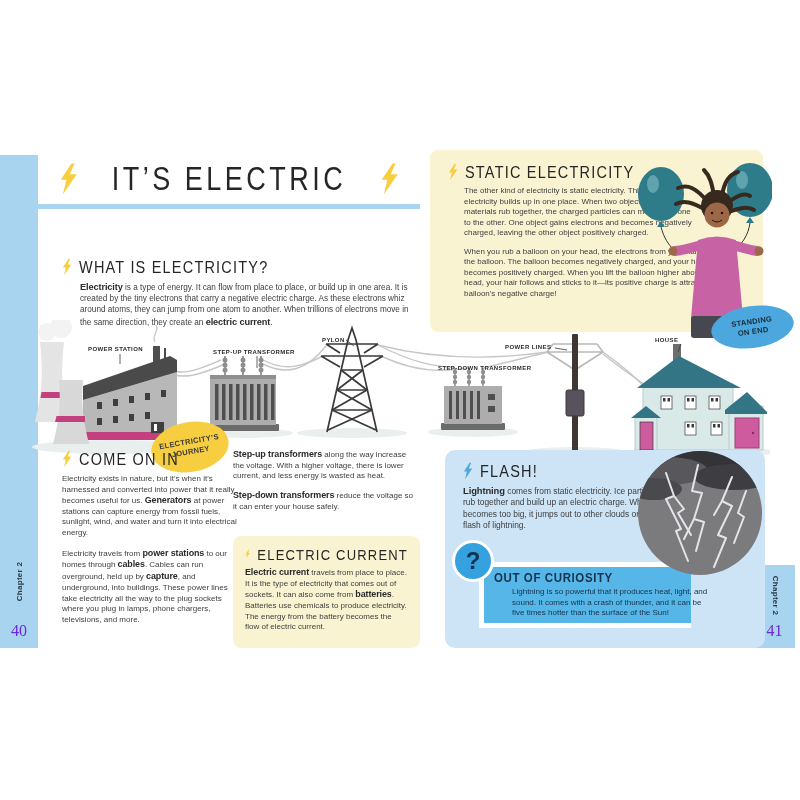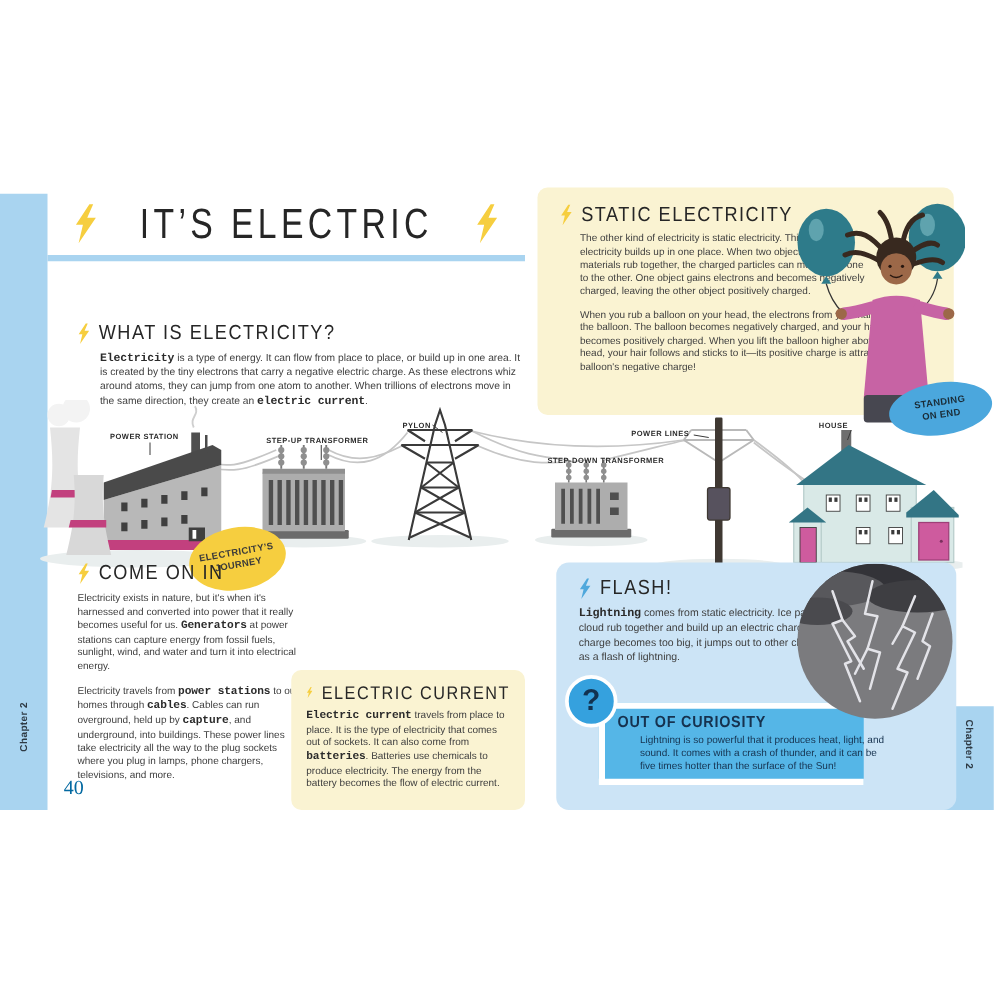--- a/index.html
+++ b/index.html
@@ -5,29 +5,29 @@
   html,body{margin:0;padding:0;background:#ffffff;}
   .spread{position:relative;width:800px;height:800px;background:#ffffff;overflow:hidden;
           font-family:"Liberation Sans",sans-serif;color:#3E3E3E;}
   
   .side-bar{position:absolute;background:#A9D4F0;}
   .side-bar .chapter-label{position:absolute;left:50%;white-space:nowrap;
       font-size:8px;font-weight:700;color:#2E3A44;letter-spacing:.3px;}
   .side-bar.left .chapter-label{bottom:62px;transform:translateX(-50%) rotate(-90deg);}
   .side-bar.right .chapter-label{top:26px;transform:translateX(-50%) rotate(90deg);}
   .side-bar .page-num{position:absolute;bottom:8px;width:100%;text-align:center;
-      font-family:"Liberation Serif",serif;font-size:16px;color:#0369a1;margin-left:40px;}
+      font-family:"Liberation Serif",serif;font-size:16px;color:#6d28d9;}
   
   .display{font-family:"Liberation Sans",sans-serif;font-weight:400;color:#262626;}
   h1.title{font-size:27px;letter-spacing:3.5px;margin:0;font-weight:400;
       transform:scaleY(1.25);transform-origin:center;white-space:nowrap;}
   .h-row{display:flex;align-items:center;gap:7px;}
   .sec-h{font-size:14.5px;letter-spacing:1.2px;transform:scaleY(1.12);transform-origin:left center;white-space:nowrap;}
   .body-txt{font-size:8px;line-height:1.32;color:#3E3E3E;}
-  .term{font-weight:700;font-size:1.12em;letter-spacing:-.1px;color:#2B2B2B;font-family:Liberation Mono, monospace;}
+  .term{font-weight:700;font-size:1.12em;letter-spacing:-.1px;color:#2B2B2B;}
   .bolt{fill:#F6CE3F;}
   .bolt.blue{fill:#4FA8DC;}
   .pre{white-space:pre-line;}
   
   .title-block{position:absolute;left:38px;top:162px;width:382px;display:flex;
       justify-content:center;align-items:center;gap:34px;text-align:right;}
   .blue-rule{position:absolute;left:38px;top:204px;width:382px;height:5px;background:#A9D4F0;}
   .intro{position:absolute;left:70px;top:212px;width:320px;text-align:center;
       font-size:9.3px;line-height:1.4;color:#3E3E3E;}
   
@@ -339,20 +339,24 @@
     <div class="h-row">
       <svg class="bolt" width="10" height="18" viewBox="0 0 22 38">
         <path d="M14.5 1 L2 20 H8.5 L4.5 37 L20.5 13.5 H12.5 L18 1 Z"></path>
         </svg>
       <span class="display sec-h">COME ON IN</span>
     </div>
     <p class="body-txt">Electricity exists in nature, but it's when it's harnessed and converted into power that it really becomes useful for us. <b class="term">Generators</b> at power stations can capture energy from fossil fuels, sunlight, wind, and water and turn it into electrical energy.</p>
     <p class="body-txt">Electricity travels from <b class="term">power stations</b> to our homes through <b class="term">cables</b>. Cables can run overground, held up by <b class="term">capture</b>, and underground, into buildings. These power lines take electricity all the way to the plug sockets where you plug in lamps, phone chargers, televisions, and more.</p>
   </div>
 
+  <div class="transformers">
+    <p class="body-txt"><b class="term">Step-up transformers</b> along the way increase the voltage. With a higher voltage, there is lower current, and less energy is wasted as heat.</p>
+    <p class="body-txt"><b class="term">Step-down transformers</b> reduce the voltage so it can enter your house safely.</p>
+  </div>
 
   <div class="ec-box yellow-box">
     <div class="h-row">
       <svg class="bolt" width="9" height="16" viewBox="0 0 22 38">
         <path d="M14.5 1 L2 20 H8.5 L4.5 37 L20.5 13.5 H12.5 L18 1 Z"></path>
         </svg>
       <span class="display sec-h">ELECTRIC CURRENT</span>
     </div>
     <p class="body-txt"><b class="term">Electric current</b> travels from place to place. It is the type of electricity that comes out of sockets. It can also come from <b class="term">batteries</b>. Batteries use chemicals to produce electricity. The energy from the battery becomes the flow of electric current.</p>
   </div>

